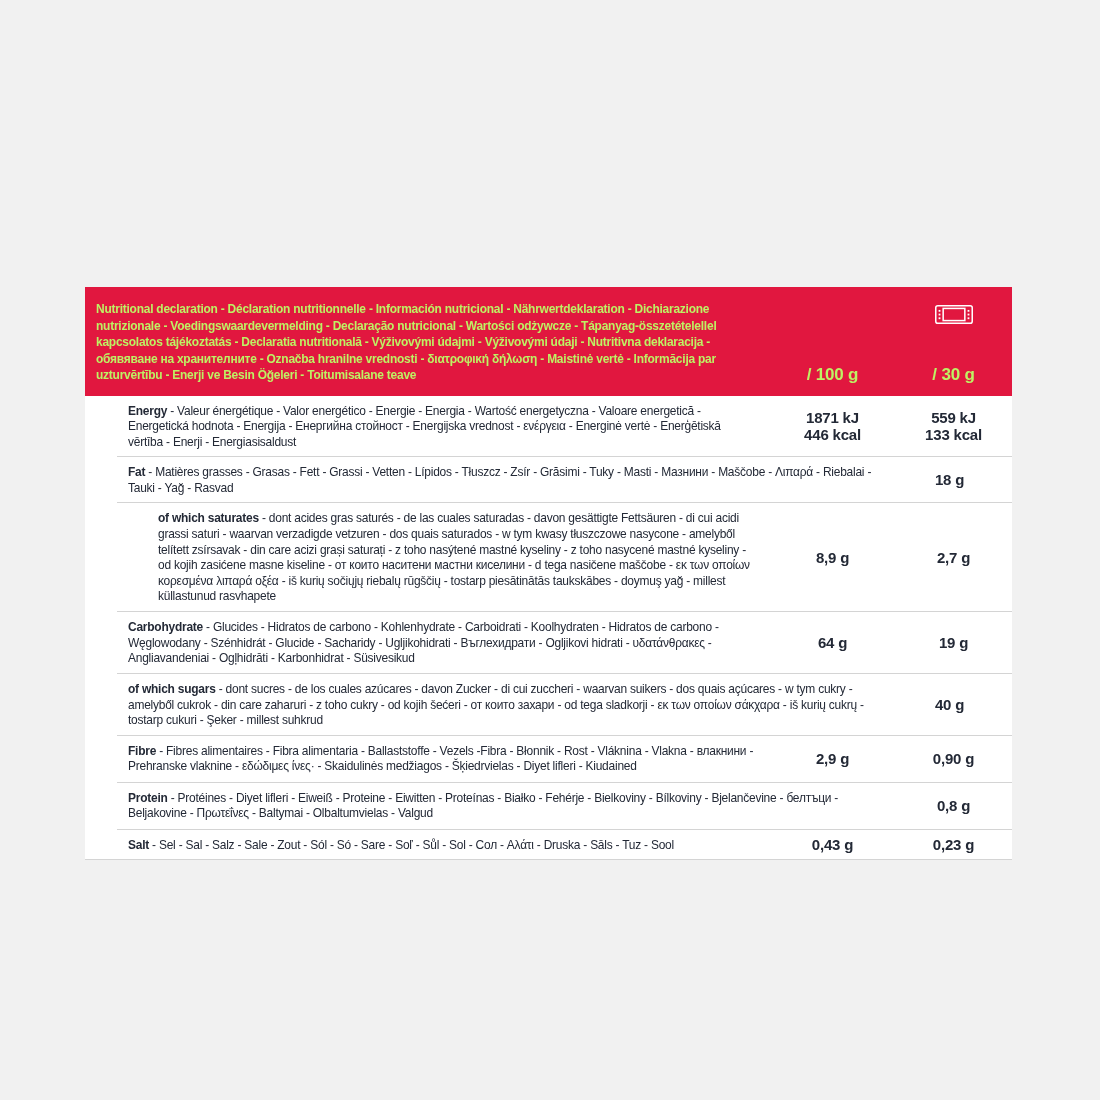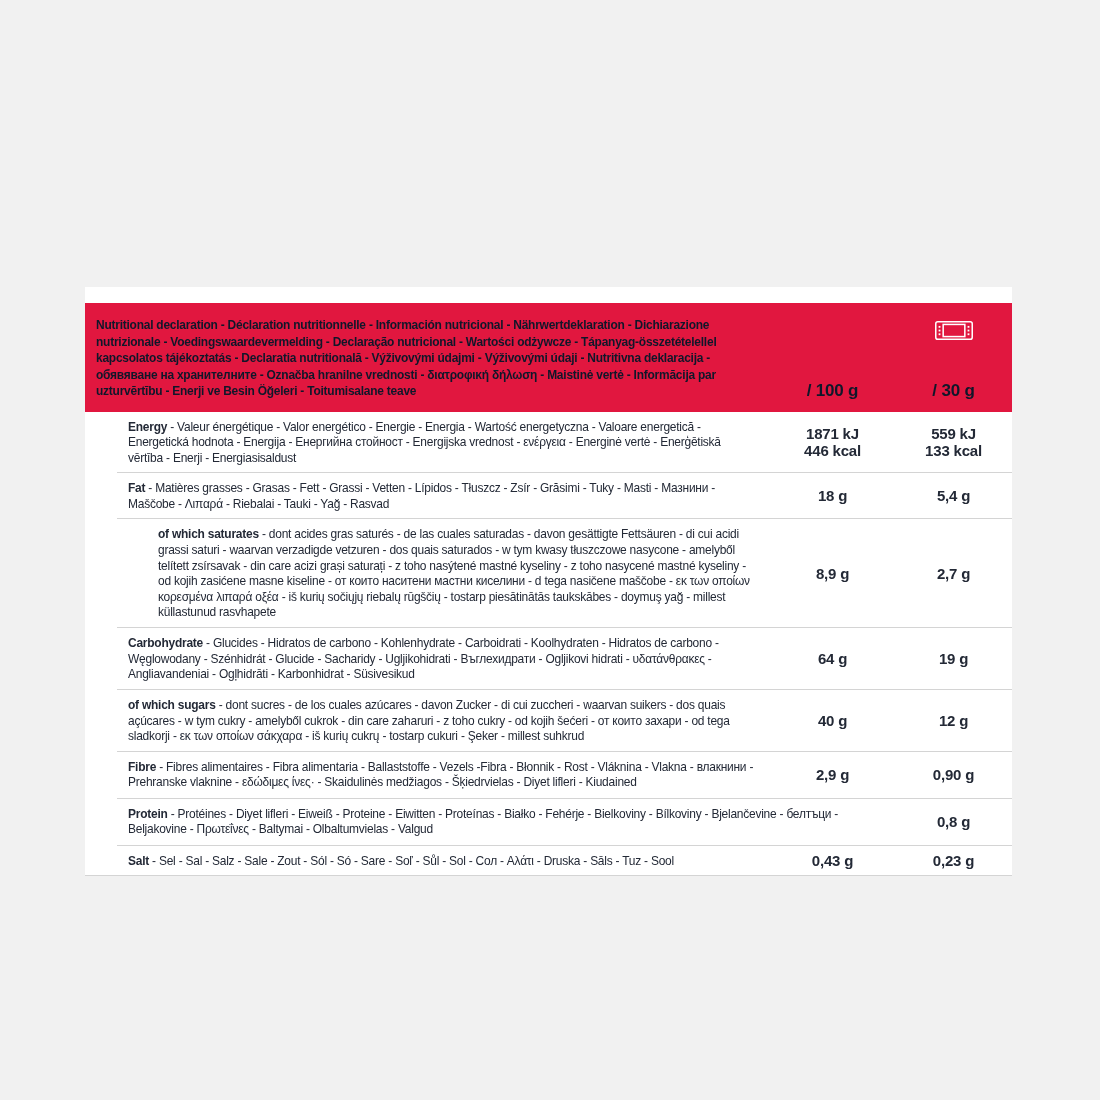--- a/index.html
+++ b/index.html
@@ -17,26 +17,25 @@
     left: 85px;
     top: 287px;
     width: 927px;
     background: #ffffff;
     border-bottom: 1px solid #d4d4d4;
     color: #232936;
   }
   
   .table-header {
     background: #e1173f;
-    color: #0f172a;
+    color: #bef264;
     display: flex;
     align-items: flex-end;
     min-height: 97px;
     padding: 14px 0 12px 11px;
-    margin-top: 16px;
   }
   .header-title-wrap { flex: 1; padding-right: 6px; overflow: hidden; }
   .header-title {
     display: block;
     font-weight: 700;
     font-size: 13px;
     line-height: 16.5px;
     letter-spacing: -0.25px;
     transform: scaleX(0.92);
     transform-origin: left bottom;
@@ -140,21 +139,20 @@
 446 kcal</div>
       <div class="val val-30">559 kJ
 133 kcal</div>
     </div>
 
     <div class="row row-fat">
       <div class="desc">
           <span class="desc-inner"><span class="lead">Fat</span><span class="rest"> - Matières grasses - Grasas - Fett - Grassi - Vetten - Lípidos - Tłuszcz - Zsír - Grăsimi - Tuky - Masti - Мазнини - Maščobe - Λιπαρά - Riebalai - Tauki - Yağ - Rasvad</span></span>
         </div>
       <div class="val val-100">18 g</div>
-      <div class="val val-30">5,4 g</div>
     </div>
 
     <div class="row row-saturates">
       <div class="desc">
           <span class="desc-inner"><span class="lead">of which saturates</span><span class="rest"> - dont acides gras saturés - de las cuales saturadas - davon gesättigte Fettsäuren - di cui acidi grassi saturi - waarvan verzadigde vetzuren - dos quais saturados - w tym kwasy tłuszczowe nasycone - amelyből telített zsírsavak - din care acizi grași saturați - z toho nasýtené mastné kyseliny - z toho nasycené mastné kyseliny - od kojih zasićene masne kiseline - от които наситени мастни киселини - d tega nasičene maščobe - εκ των οποίων κορεσμένα λιπαρά οξέα - iš kurių sočiųjų riebalų rūgščių - tostarp piesātinātās taukskābes - doymuş yağ - millest küllastunud rasvhapete</span></span>
         </div>
       <div class="val val-100">8,9 g</div>
       <div class="val val-30">2,7 g</div>
     </div>
 
@@ -164,21 +162,20 @@
         </div>
       <div class="val val-100">64 g</div>
       <div class="val val-30">19 g</div>
     </div>
 
     <div class="row row-sugars">
       <div class="desc">
           <span class="desc-inner"><span class="lead">of which sugars</span><span class="rest"> - dont sucres - de los cuales azúcares - davon Zucker - di cui zuccheri - waarvan suikers - dos quais açúcares - w tym cukry - amelyből cukrok  - din care zaharuri - z toho cukry - od kojih šećeri - от които захари - od tega sladkorji - εκ των οποίων σάκχαρα - iš kurių cukrų - tostarp cukuri - Şeker - millest suhkrud</span></span>
         </div>
       <div class="val val-100">40 g</div>
-      <div class="val val-30">12 g</div>
     </div>
 
     <div class="row row-fibre">
       <div class="desc">
           <span class="desc-inner"><span class="lead">Fibre</span><span class="rest"> - Fibres alimentaires - Fibra alimentaria - Ballaststoffe - Vezels -Fibra - Błonnik - Rost - Vláknina - Vlakna - влакнини - Prehranske vlaknine - εδώδιμες ίνες· - Skaidulinės medžiagos - Šķiedrvielas - Diyet lifleri - Kiudained</span></span>
         </div>
       <div class="val val-100">2,9 g</div>
       <div class="val val-30">0,90 g</div>
     </div>
 

